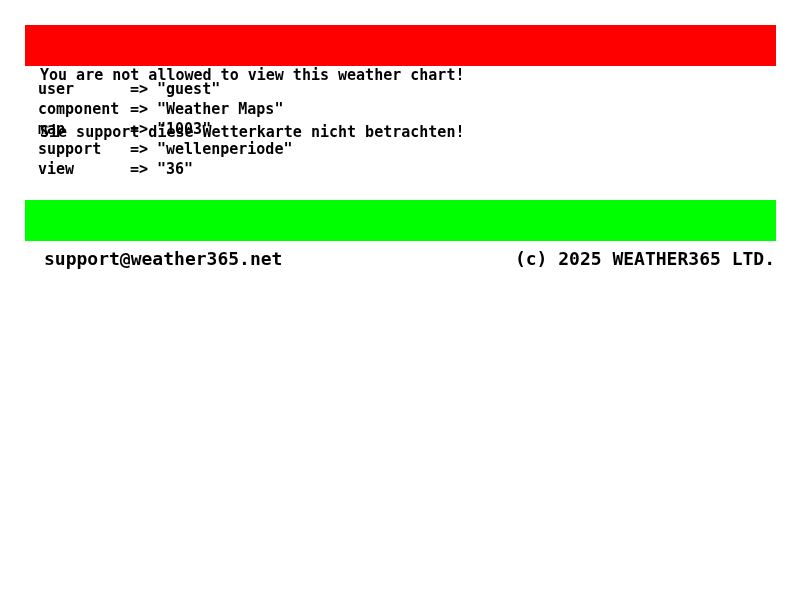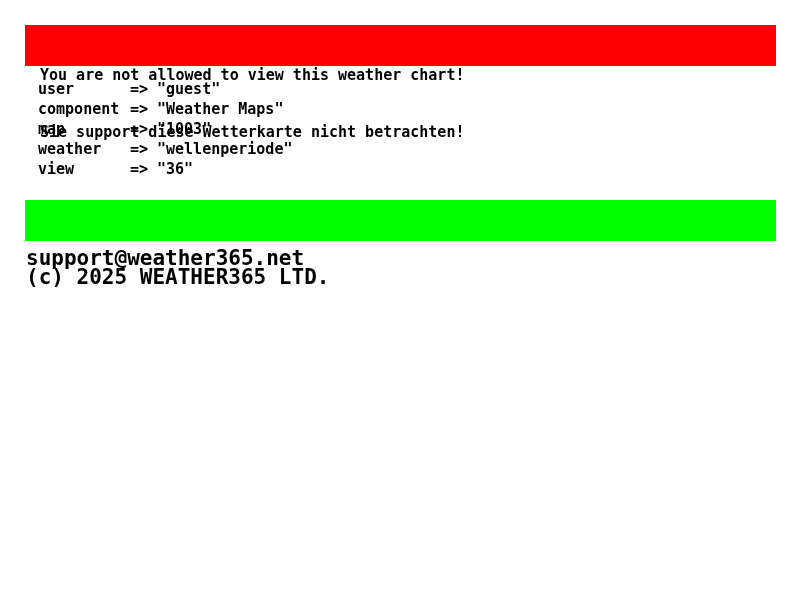--- a/index.html
+++ b/index.html
@@ -43,29 +43,28 @@
   .detail-key {
     display: inline-block;
     width: 92px;
   }
   .detail-arrow {
     display: inline-block;
     width: 27px;
   }
   .footer {
     position: absolute;
-    left: 26px;
+    left: 44px;
     top: 249px;
     width: 731px;
     display: flex;
     justify-content: space-between;
-    font-size: 21px;
+    font-size: 18px;
     line-height: 19px;
     white-space: pre;
-    flex-direction: column;
   }
 </style>
 </head>
 <body style="background: rgb(255, 255, 255); color: rgb(0, 0, 0);">
 
 <div class="banner banner-error" style="background: rgb(255, 0, 0);">
   <div>You are not allowed to view this weather chart!</div>
   <div>Sie support diese Wetterkarte nicht betrachten!</div>
 </div>
 
@@ -79,21 +78,21 @@
     <span class="detail-key">component</span>
     <span class="detail-arrow">=&gt;</span>
     <span class="detail-value">"Weather Maps"</span>
   </div>
   <div class="detail-row">
     <span class="detail-key">map</span>
     <span class="detail-arrow">=&gt;</span>
     <span class="detail-value">"1003"</span>
   </div>
   <div class="detail-row">
-    <span class="detail-key">weather</span>
+    <span class="detail-key">support</span>
     <span class="detail-arrow">=&gt;</span>
     <span class="detail-value">"wellenperiode"</span>
   </div>
   <div class="detail-row">
     <span class="detail-key">view</span>
     <span class="detail-arrow">=&gt;</span>
     <span class="detail-value">"36"</span>
   </div>
 </div>
 

